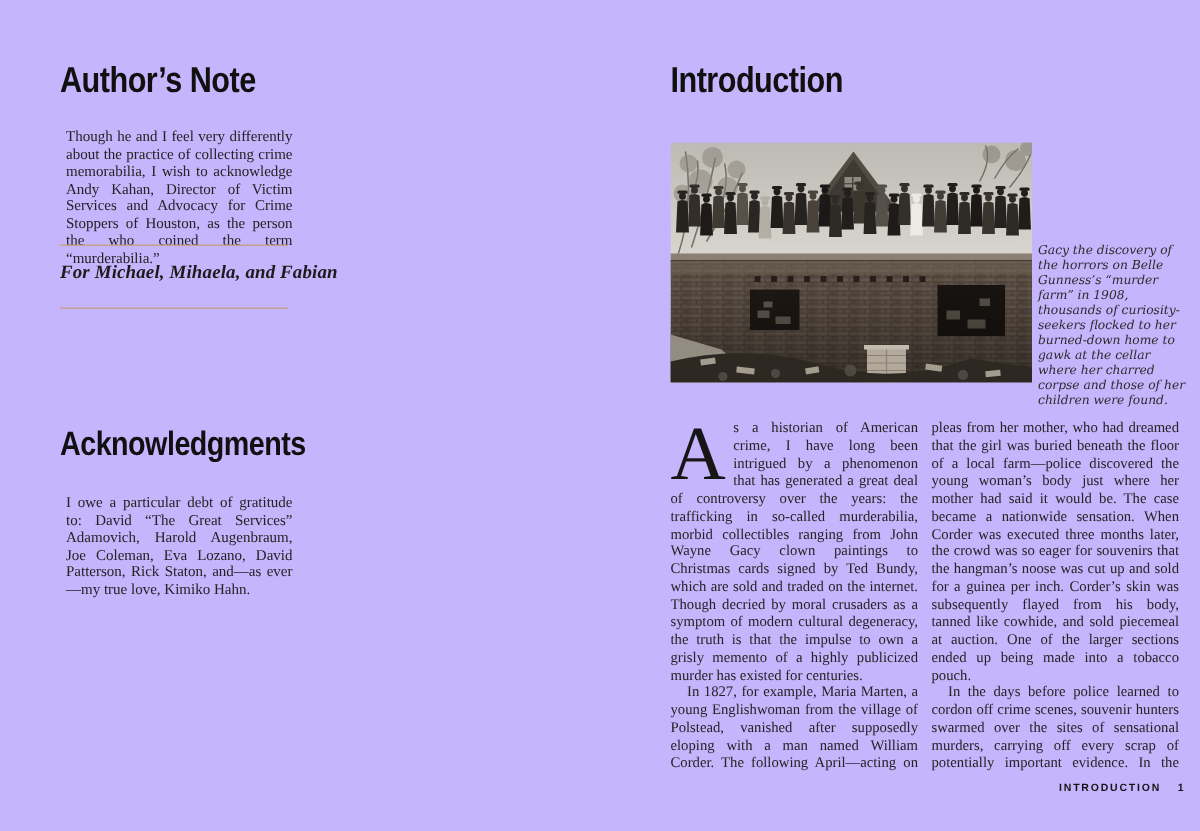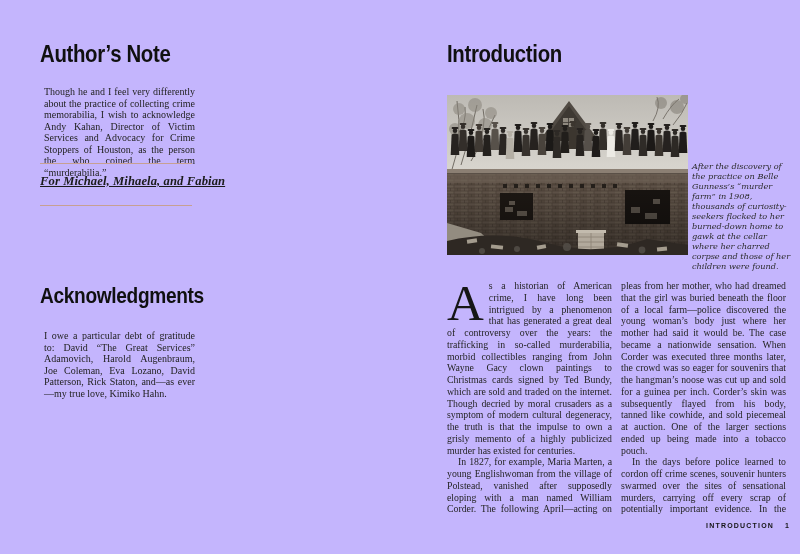--- a/index.html
+++ b/index.html
@@ -24,21 +24,20 @@
   #ack-text          { top:314px; }
 
   .rule { position:absolute; left:40px; width:152px; height:1.4px; border:0; margin:0; }
   #rule-top { top:163px; }
   #rule-bottom { top:205px; }
 
   .dedication {
     position:absolute; left:40px; top:174px; margin:0;
     font-size:12.6px; font-weight:bold; font-style:italic; color:#1b1b1b;
     letter-spacing:0.1px;
-    text-decoration:underline;
   }
 
   .photo-fig { position:absolute; left:447px; top:95px; width:241px; height:160px; margin:0; }
   .photo-fig svg { display:block; width:241px; height:160px; }
 
   .photo-caption {
     position:absolute; left:692px; top:161px; width:100px; margin:0;
     font-family:"DejaVu Serif", serif; font-style:italic;
     font-size:8.2px; line-height:10px; color:#2b2b2b; text-align:left;
   }
@@ -228,21 +227,21 @@
         </g>
         <g fill="#55504a" opacity="0.8">
           <circle cx="70" cy="154" r="3"></circle>
             <circle cx="120" cy="152" r="4"></circle>
           <circle cx="195" cy="155" r="3.4"></circle>
             <circle cx="35" cy="156" r="3"></circle>
         </g>
       </svg>
     </figure>
 
-    <figcaption class="photo-caption">After the discovery of the practice on Belle Gunness’s “murder farm” in 1908, thousands of curiosity-seekers flocked to her burned-down home to gawk at the cellar where her charred corpse and those of her children were found.</figcaption>
+    <figcaption class="photo-caption">Gacy the discovery of the horrors on Belle Gunness’s “murder farm” in 1908, thousands of curiosity-seekers flocked to her burned-down home to gawk at the cellar where her charred corpse and those of her children were found.</figcaption>
 
     <div class="body-cols">
       <p>
         <span class="drop-cap">A</span><span>s a historian of American crime, I have long been intrigued by a phenomenon that has generated a great deal of controversy over the years: the trafficking in so-called murderabilia, morbid collectibles ranging from John Wayne Gacy clown paintings to Christmas cards signed by Ted Bundy, which are sold and traded on the internet. Though decried by moral crusaders as a symptom of modern cultural degeneracy, the truth is that the impulse to own a grisly memento of a highly publicized murder has existed for centuries.</span>
       </p>
       <p class="p-indent">In 1827, for example, Maria Marten, a young Englishwoman from the village of Polstead, vanished after supposedly eloping with a man named William Corder. The following April—acting on pleas from her mother, who had dreamed that the girl was buried beneath the floor of a local farm—police discovered the young woman’s body just where her mother had said it would be. The case became a nationwide sensation. When Corder was executed three months later, the crowd was so eager for souvenirs that the hangman’s noose was cut up and sold for a guinea per inch. Corder’s skin was subsequently flayed from his body, tanned like cowhide, and sold piecemeal at auction. One of the larger sections ended up being made into a tobacco pouch.</p>
       <p class="p-indent">In the days before police learned to cordon off crime scenes, souvenir hunters swarmed over the sites of sensational murders, carrying off every scrap of potentially important evidence. In the aftermath of the massacre of an entire farm family, the Deerings, by an employee named Anton Probst in 1866, the barn in which the slaughter</p>
     </div>
 
     <p class="page-foot">

